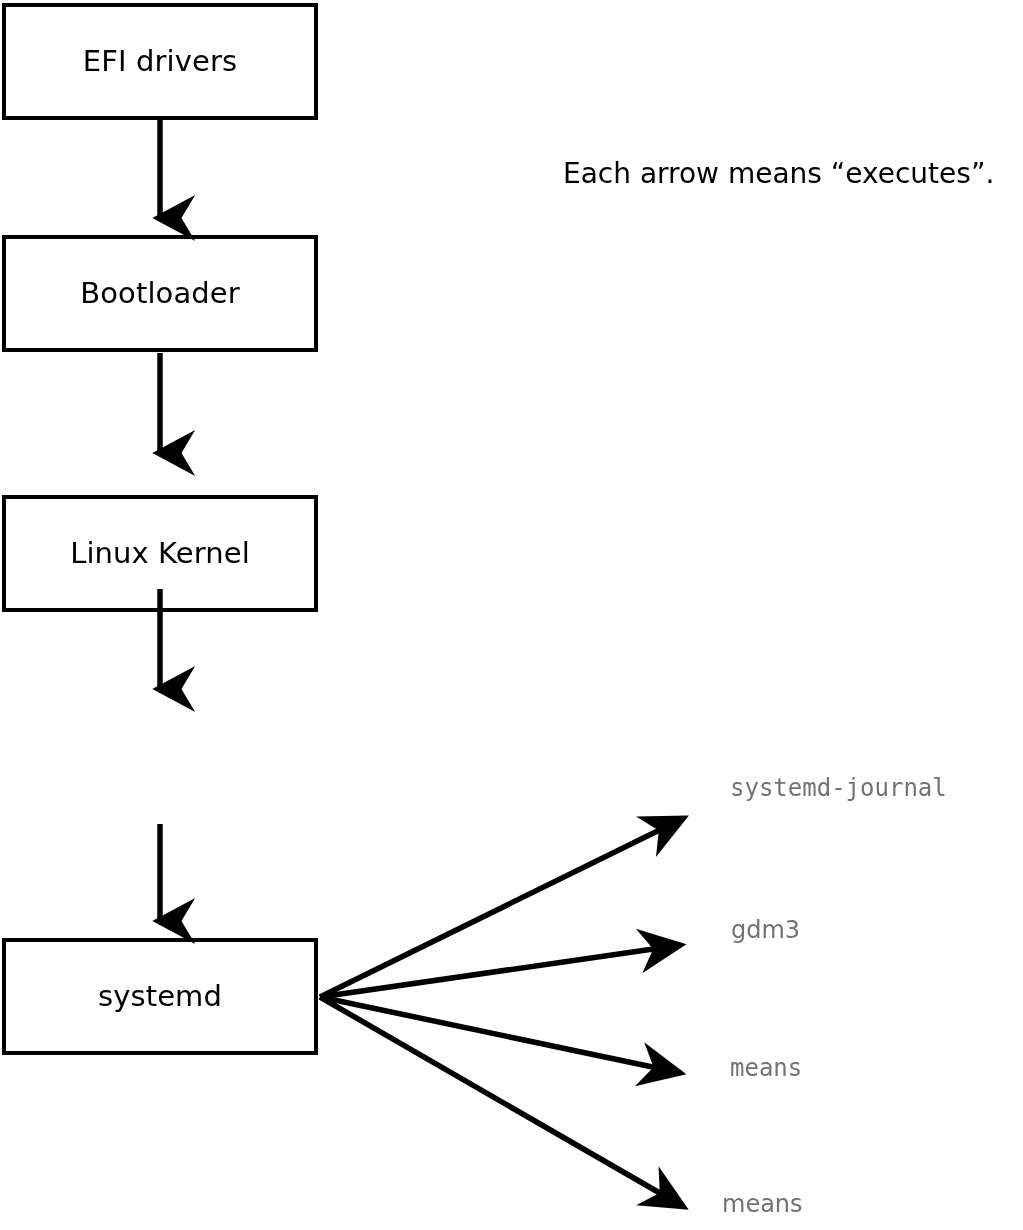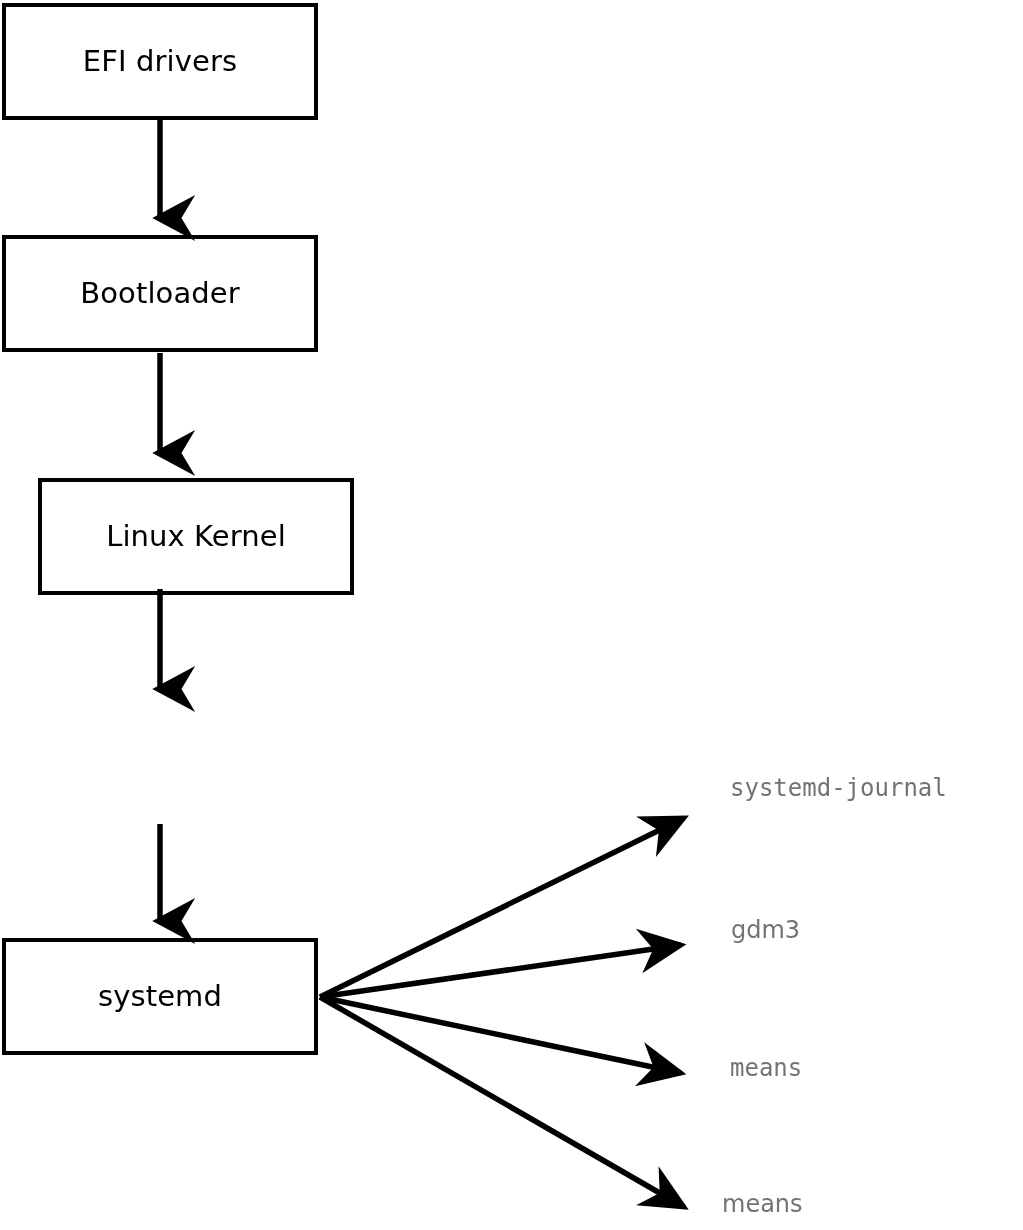--- a/index.html
+++ b/index.html
@@ -34,21 +34,21 @@
   .stage-label {
     font-family: "DejaVu Sans", sans-serif;
     font-size: 29px;
     color: #000000;
     line-height: 1;
     letter-spacing: 0.1px;
     white-space: nowrap;
   }
   #box-efi-drivers  { top: 3px; }
   #box-bootloader   { top: 235px; }
-  #box-linux-kernel { top: 478px; margin-left: 36px; }
+  #box-linux-kernel { top: 495px; }
   #box-initramfs    { top: 706px; }
   #box-systemd      { top: 938px; }
 
   .edge-layer {
     position: absolute;
     left: 0;
     top: 0;
     width: 1023px;
     height: 1230px;
     pointer-events: none;
@@ -124,19 +124,20 @@
     </g>
 
     <g stroke="#000000" stroke-width="5.5" fill="none" marker-end="url(#head-fan)">
       <line x1="320" y1="997" x2="684" y2="818"></line>
       <line x1="320" y1="997" x2="681" y2="945"></line>
       <line x1="320" y1="997" x2="681" y2="1073"></line>
       <line x1="320" y1="997" x2="684" y2="1207"></line>
     </g>
   </svg>
 
+  <div class="caption-text">Each arrow means “executes”.</div>
 
   <div class="service-label mono" id="service-label-0">systemd-journal</div>
   <div class="service-label sans" id="service-label-1">gdm3</div>
   <div class="service-label mono" id="service-label-2">means</div>
   <div class="service-label sans" id="service-label-3">means</div>
 
 </div>
 
 </body></html>

